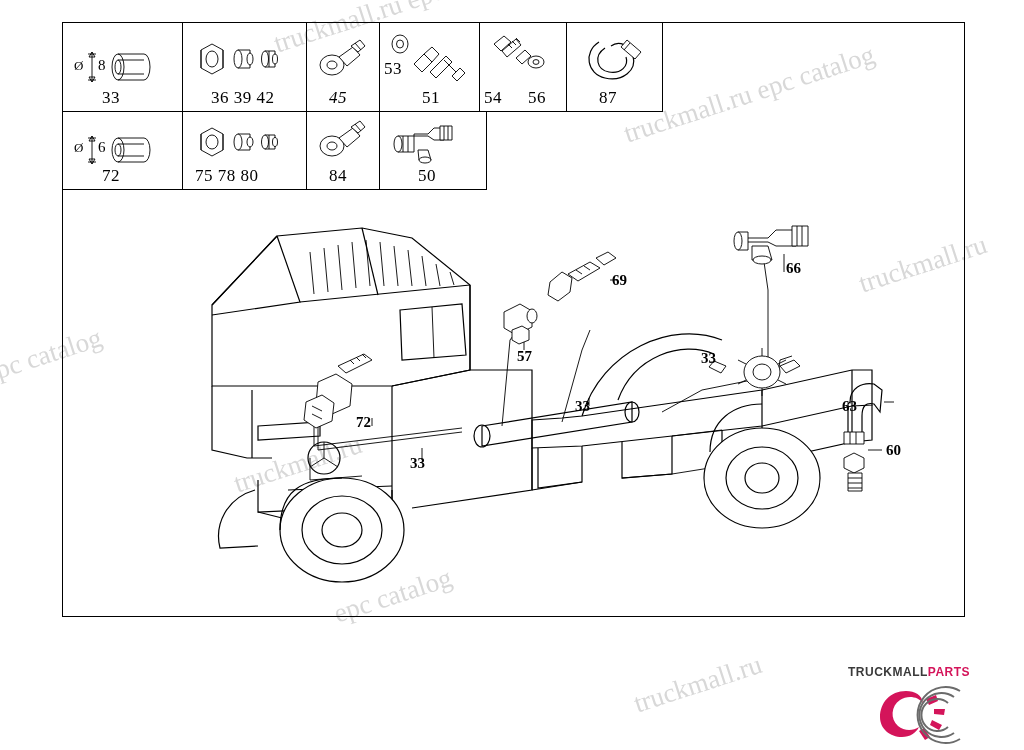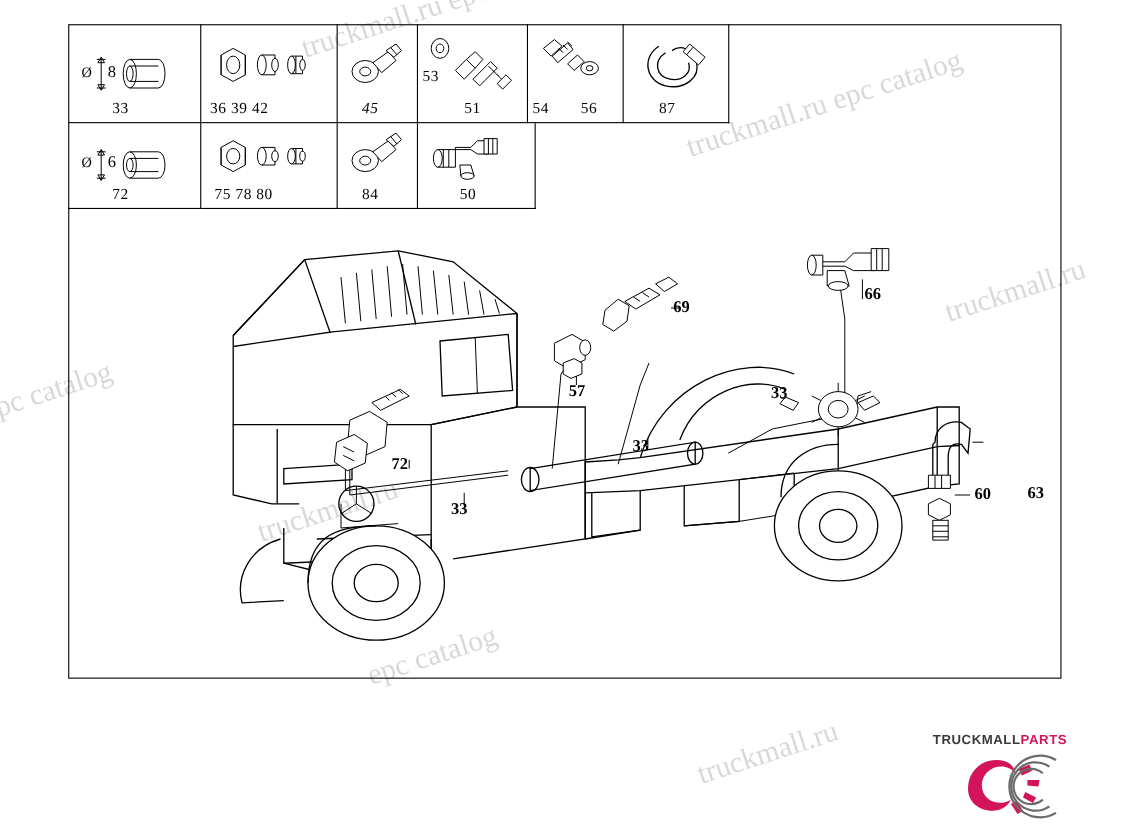--- a/index.html
+++ b/index.html
@@ -43,21 +43,21 @@
   #legend-row-1{top:0;height:90px;}
   #legend-row-2{top:90px;height:78px;width:425px;}
   .lcell{
     position:absolute;top:0;height:100%;
     box-sizing:border-box;
     border-right:1.5px solid #000;
     border-bottom:1.5px solid #000;
   }
   .lcell .num{
     position:absolute;bottom:3px;
-    font-size:14px;letter-spacing:0.5px;
+    font-size:17px;letter-spacing:0.5px;
     white-space:nowrap;
   }
   .lcell .art{position:absolute;}
 
   
   #cell-33{left:0;width:121px;}
   #cell-36{left:121px;width:124px;}
   #cell-45{left:245px;width:73px;}
   #cell-51{left:318px;width:100px;}
   #cell-54{left:418px;width:87px;}
@@ -145,21 +145,21 @@
 
           <path class="fillw-t" d="M47 14 h12 v18 h-12 z"></path>
           <ellipse class="fillw-t" cx="47" cy="23" rx="4" ry="9"></ellipse>
           <ellipse class="fillw-t" cx="59" cy="23" rx="3" ry="6"></ellipse>
 
           <path class="fillw-t" d="M74 15 h10 v16 h-10 z"></path>
           <ellipse class="fillw-t" cx="74" cy="23" rx="3.5" ry="8"></ellipse>
           <ellipse class="fillw-t" cx="84" cy="23" rx="2.5" ry="5"></ellipse>
           <line class="ln-thin" x1="78" y1="15" x2="78" y2="31"></line>
         </svg>
-        <div class="num" style="left:8px;text-align:right;">36  39  42</div>
+        <div class="num" style="left:28px;text-align:right;">36  39  42</div>
       </div>
 
       <div class="lcell" id="cell-45">
         <svg class="art" style="left:8px;top:16px;" width="62" height="48" viewBox="0 0 62 48">
           <ellipse class="fillw-t" cx="17" cy="27" rx="12" ry="10"></ellipse>
           <ellipse class="fillw-t" cx="17" cy="27" rx="5" ry="4"></ellipse>
           <path class="fillw-t" d="M24 19 l14 -10 l7 8 l-13 11 z"></path>
           <path class="fillw-t" d="M36 8 l9 -6 l5 6 l-7 6 z"></path>
           <line class="ln-thin" x1="40" y1="5" x2="46" y2="12"></line>
         </svg>
@@ -417,21 +417,21 @@
       </g>
     </svg>
 
     <div class="callout" style="left:550px;top:82px;">69</div>
     <div class="callout" style="left:724px;top:70px;">66</div>
     <div class="callout" style="left:455px;top:158px;">57</div>
     <div class="callout" style="left:639px;top:160px;">33</div>
     <div class="callout" style="left:513px;top:208px;">33</div>
     <div class="callout" style="left:294px;top:224px;">72</div>
     <div class="callout" style="left:348px;top:265px;">33</div>
-    <div class="callout" style="left:872px;top:208px;margin-top:43px;">63</div>
+    <div class="callout" style="left:780px;top:208px;">63</div>
     <div class="callout" style="left:824px;top:252px;">60</div>
   </div>
 
   <div id="logo">
     <div id="logo-text">
       <span>TRUCKMALL</span><span class="parts">PARTS</span>
     </div>
     <svg id="logo-mark" width="120" height="56" viewBox="0 0 120 56">
       <g fill="#d4145a">
         <path d="M30 8 C14 8 4 20 4 34 C4 46 14 54 26 54 C34 54 40 50 43 44 C37 48 28 48 22 43 C14 36 15 23 24 17 C31 12 42 13 47 20 C46 12 39 8 30 8 Z"></path>

